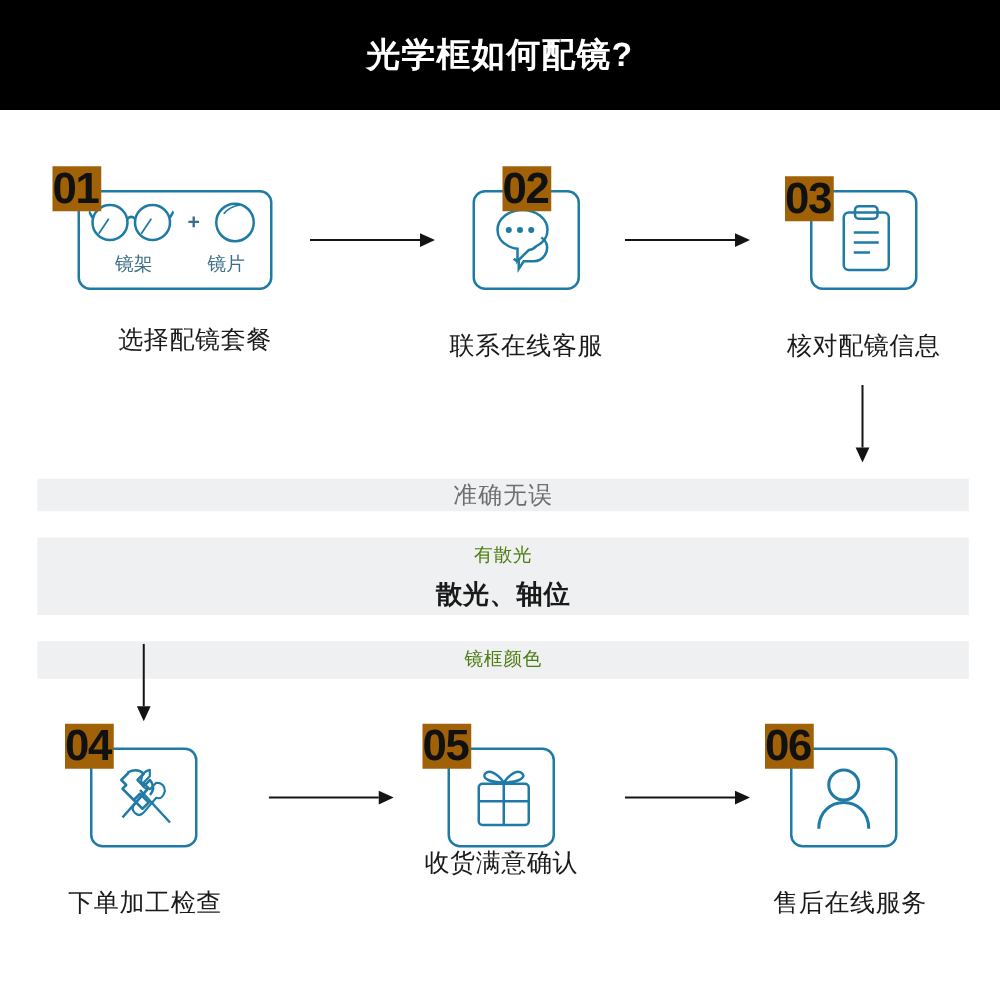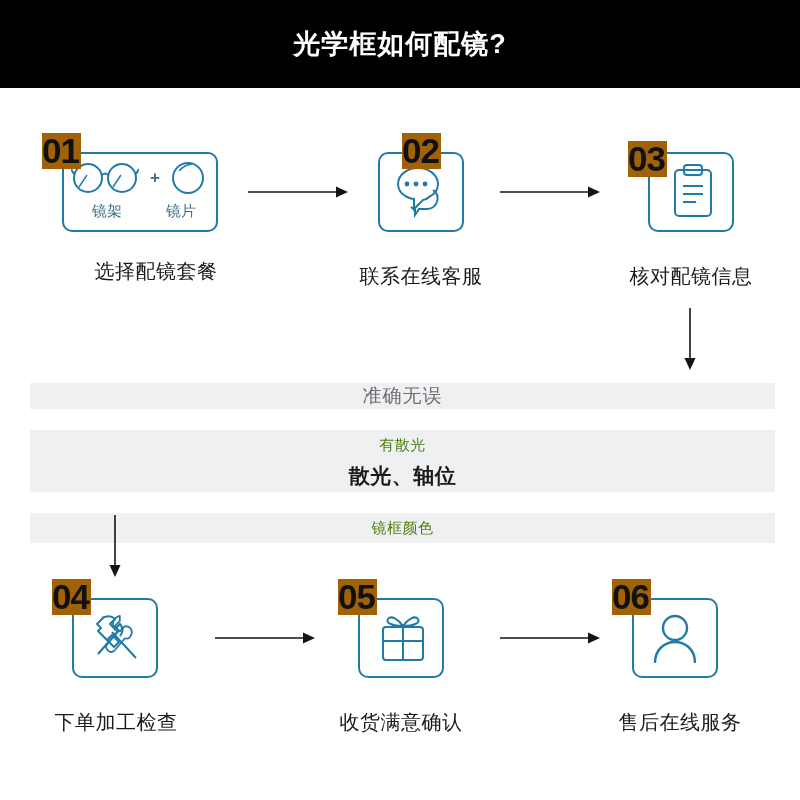--- a/index.html
+++ b/index.html
@@ -267,21 +267,21 @@
       <svg class="icon-svg" style="position:absolute; left:16px; top:10px;" width="54" height="58" viewBox="0 0 54 58">
         <path d="M27 16 C22 9 15 5 12 9 C9 13 17 16 27 16 Z" fill="none" stroke="#1f7ba6" stroke-width="2"></path>
         <path d="M27 16 C32 9 39 5 42 9 C45 13 37 16 27 16 Z" fill="none" stroke="#1f7ba6" stroke-width="2"></path>
         <rect x="7" y="17" width="40" height="33" rx="3" fill="none" stroke="#1f7ba6" stroke-width="2"></rect>
         <line x1="7" y1="31" x2="47" y2="31" stroke="#1f7ba6" stroke-width="2"></line>
         <line x1="27" y1="17" x2="27" y2="50" stroke="#1f7ba6" stroke-width="2"></line>
       </svg>
     </span>
   </div>
   <div class="step-num" style="left:338px; top:579px;">05</div>
-  <div class="step-label" style="left:281px; top:709px; width:240px;text-align:center;">收货满意确认</div>
+  <div class="step-label" style="left:281px; top:677px; width:240px;text-align:center;">收货满意确认</div>
 </div>
 
 <div class="arrow-h" style="left:500px; top:628px;">
   <svg width="100" height="20" viewBox="0 0 100 20">
     <line x1="0" y1="10" x2="88" y2="10" stroke="#141414" stroke-width="1.6"></line>
     <polygon points="88,4.5 100,10 88,15.5" fill="#141414"></polygon>
   </svg>
 </div>
 
 <div class="step">

